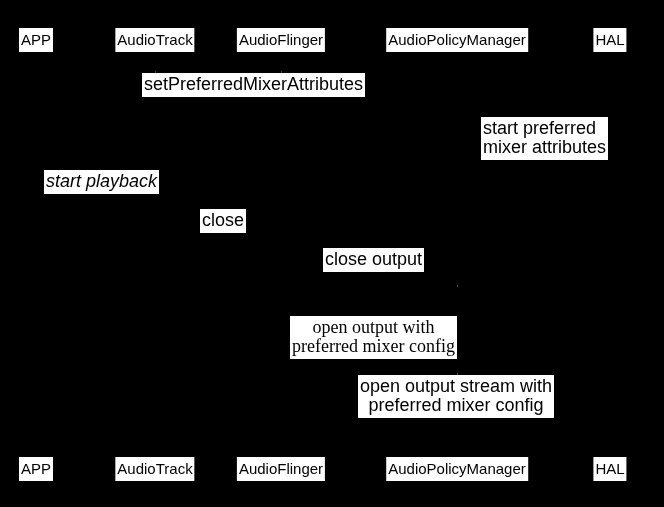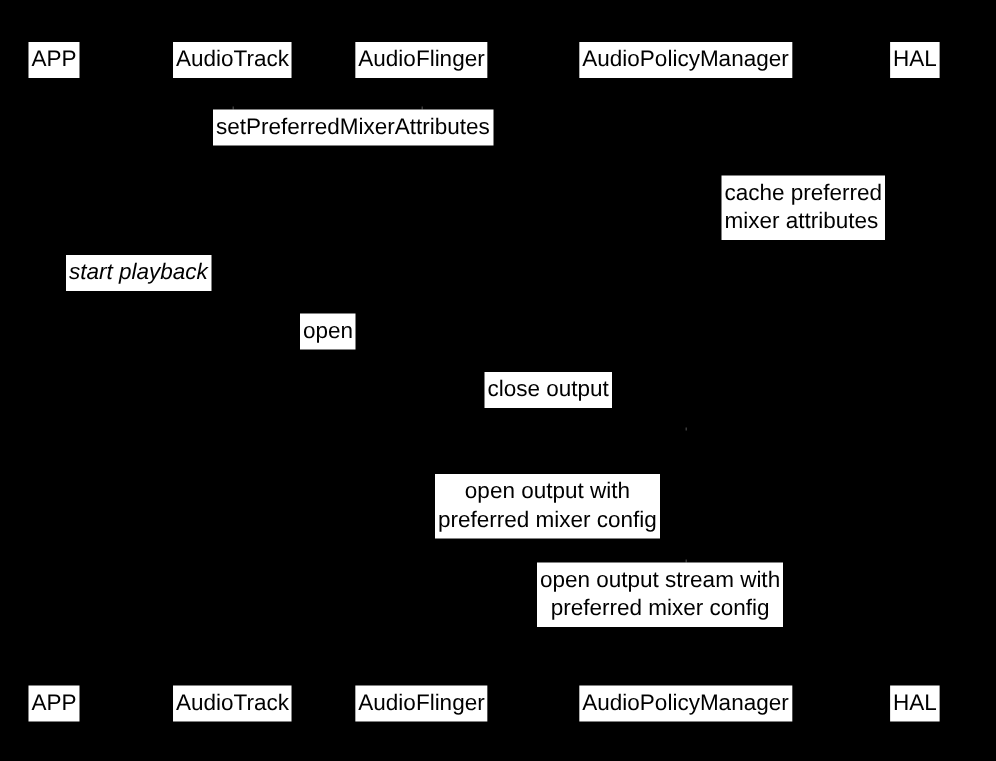--- a/index.html
+++ b/index.html
@@ -66,21 +66,21 @@
     border: 1px solid #000000;
     border-left: none;
     background: transparent;
   }
 
   
   .msg {
     position: absolute;
     background: #FFFFFF;
     color: #000000;
-    font-size: 15px;
+    font-size: 18px;
     line-height: 19px;
     padding: 2px 2px 3px 2px;
     white-space: pre;
   }
   .msg.center { text-align: center; }
   .msg.left { text-align: left; }
 
   
   .speck {
     position: absolute;
@@ -122,31 +122,31 @@
 
   <div class="arrow to-right" style="left:457px; width:153px; top:418px;"></div>
 
   <div class="speck" style="left:155px; top:71px;"></div>
   <div class="speck" style="left:281px; top:71px;"></div>
   <div class="speck" style="left:457px; top:285px;"></div>
   <div class="speck" style="left:457px; top:373px;"></div>
 
   <div class="msg left" style="left:142px; top:73px;">setPreferredMixerAttributes</div>
 
-  <div class="msg left" style="left:481px; top:117px;">cache preferred
+  <div class="msg left" style="left:481px; top:117px;">start preferred
 mixer attributes</div>
 
   <div class="msg left" style="left:44px; top:170px;font-style:italic;">start playback</div>
 
-  <div class="msg left" style="left:200px; top:209px;">open</div>
+  <div class="msg left" style="left:200px; top:209px;">close</div>
 
   <div class="msg left" style="left:323px; top:248px;">close output</div>
 
 
-  <div class="msg center" style="left:290px; top:316px;">open output with
+  <div class="msg center" style="left:290px; top:316px;font-family:Liberation Serif, serif;">open output with
 preferred mixer config</div>
 
   <div class="msg center" style="left:358px; top:375px;text-align:center;">open output stream with
 preferred mixer config</div>
 
   <div class="participant" style="left:36px; top:457px;">APP</div>
   <div class="participant" style="left:155px; top:457px;">AudioTrack</div>
   <div class="participant" style="left:281px; top:457px;">AudioFlinger</div>
   <div class="participant" style="left:457px; top:457px;">AudioPolicyManager</div>
   <div class="participant" style="left:610px; top:457px;">HAL</div>

